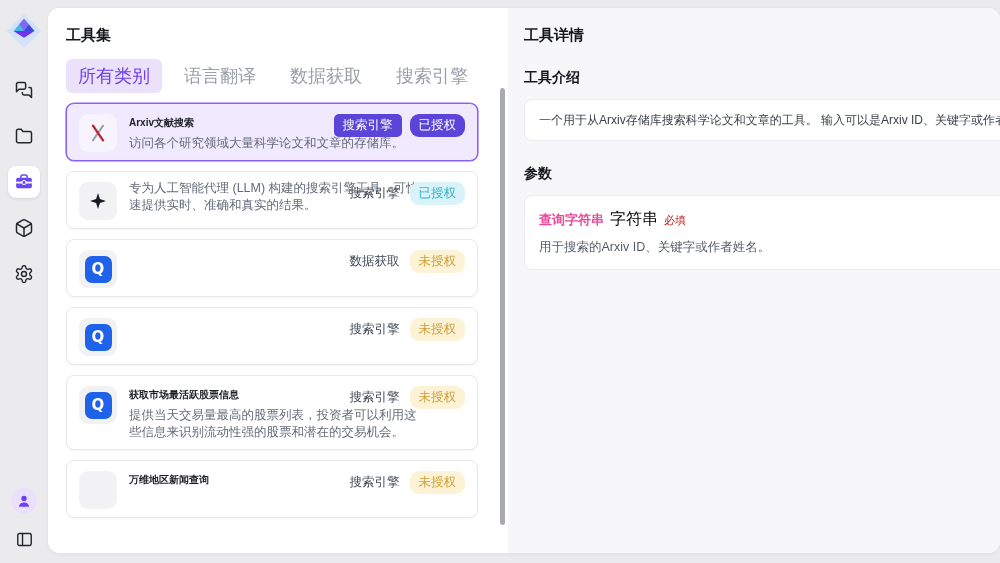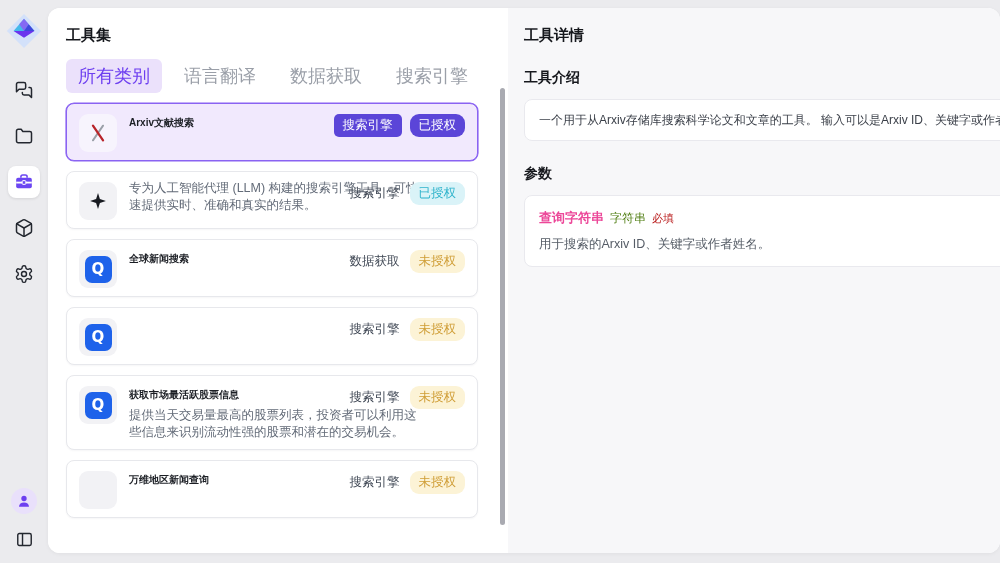--- a/index.html
+++ b/index.html
@@ -92,21 +92,21 @@
     margin-top:12px; background:#fff; border:1px solid #e9e9ee; border-radius:8px;
     padding:11px 14px; font-size:12px; color:#3a3f48; line-height:1.5;
     white-space:nowrap; overflow:hidden;
   }
   .param-box {
     margin-top:12px; background:#fff; border:1px solid #e9e9ee; border-radius:8px;
     padding:13px 14px;
   }
   .param-head { display:flex; align-items:baseline; gap:6px; }
   .param-name { font-size:13px; font-weight:700; color:#ec4899; }
-  .param-type { font-size:12px; color:#4d7c0f; }
+  .param-type { font-size:16px; color:#000000; }
   .param-req  { font-size:11px; color:#b91c1c; }
   .param-desc { font-size:12.5px; color:#555c66; margin-top:9px; }
 </style>
 </head>
 <body>
 
 <aside class="sidebar">
   <div class="logo">
     <svg viewBox="0 0 40 40">
       <path d="M20 2L38 20L20 38L2 20Z" fill="#d3e1fa"></path>
@@ -189,20 +189,21 @@
     <div class="cards" id="cards">
         <div class="card selected">
           <span class="tile">
             <svg width="22" height="22" viewBox="0 0 24 24">
               <line x1="17.5" y1="4" x2="6.5" y2="20" stroke="#9aa0a8" stroke-width="2.1" stroke-linecap="round"></line>
               <line x1="6.5" y1="4" x2="17.5" y2="20" stroke="#b8242a" stroke-width="2.5" stroke-linecap="round"></line>
             </svg>
           </span>
           <div class="card-body">
             <div class="card-title">Arxiv文献搜索</div>
+            <div class="card-desc">访问各个研究领域大量科学论文和文章的存储库。</div>
           </div>
           <div class="badges">
             <span class="badge badge-cat sel">搜索引擎</span>
             <span class="badge badge-auth-purple">已授权</span>
           </div>
         </div>
         <div class="card">
           <span class="tile">
             <svg width="20" height="20" viewBox="0 0 24 24">
               <path d="M12 2.5l2.3 7.2 7.2 2.3-7.2 2.3L12 21.5l-2.3-7.2-7.2-2.3 7.2-2.3z" fill="#181b21"></path>
@@ -214,21 +215,20 @@
           <div class="badges">
             <span class="badge badge-cat">搜索引擎</span>
             <span class="badge badge-auth-cyan">已授权</span>
           </div>
         </div>
         <div class="card">
           <span class="tile">
             <span class="blue-box">Q</span>
           </span>
           <div class="card-body">
-            <div class="card-title">全球新闻搜索</div>
           </div>
           <div class="badges">
             <span class="badge badge-cat">数据获取</span>
             <span class="badge badge-auth-yellow">未授权</span>
           </div>
         </div>
         <div class="card">
           <span class="tile">
             <span class="blue-box">Q</span>
           </span>

